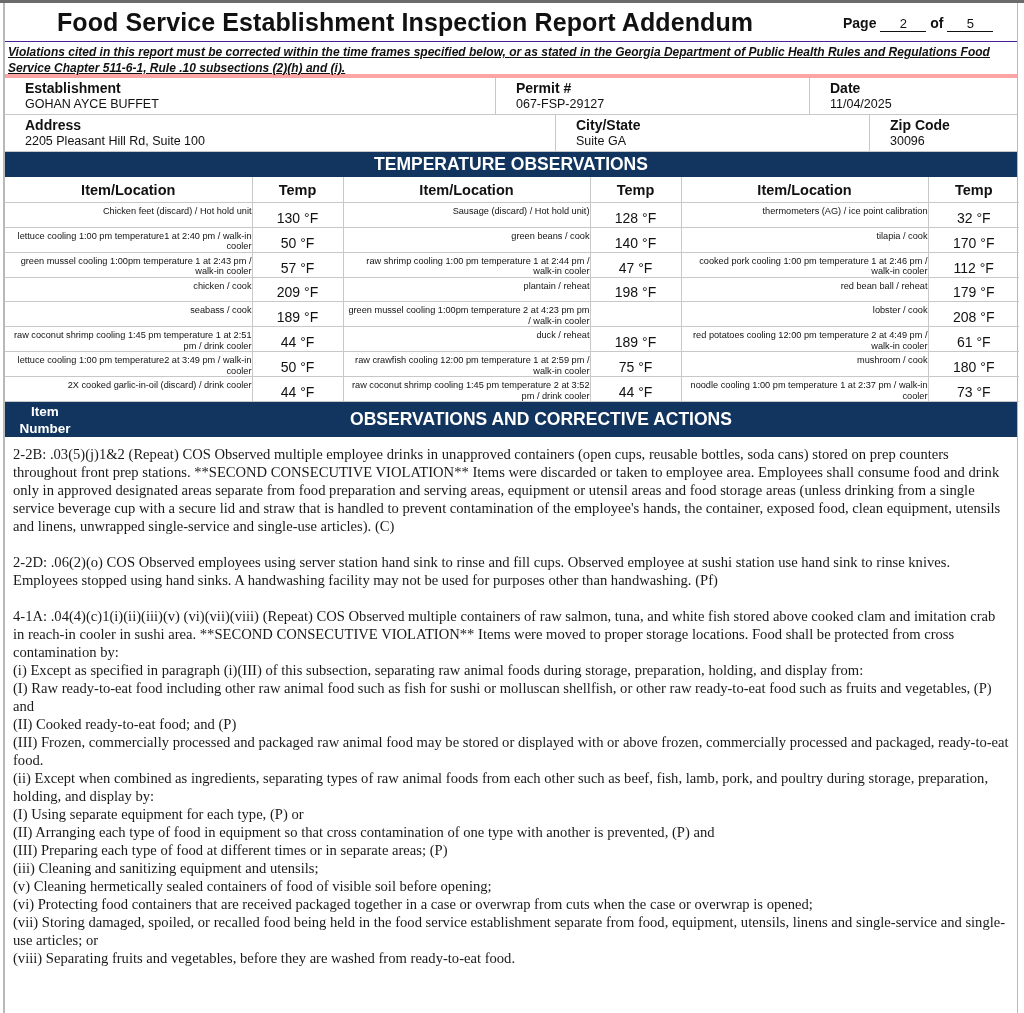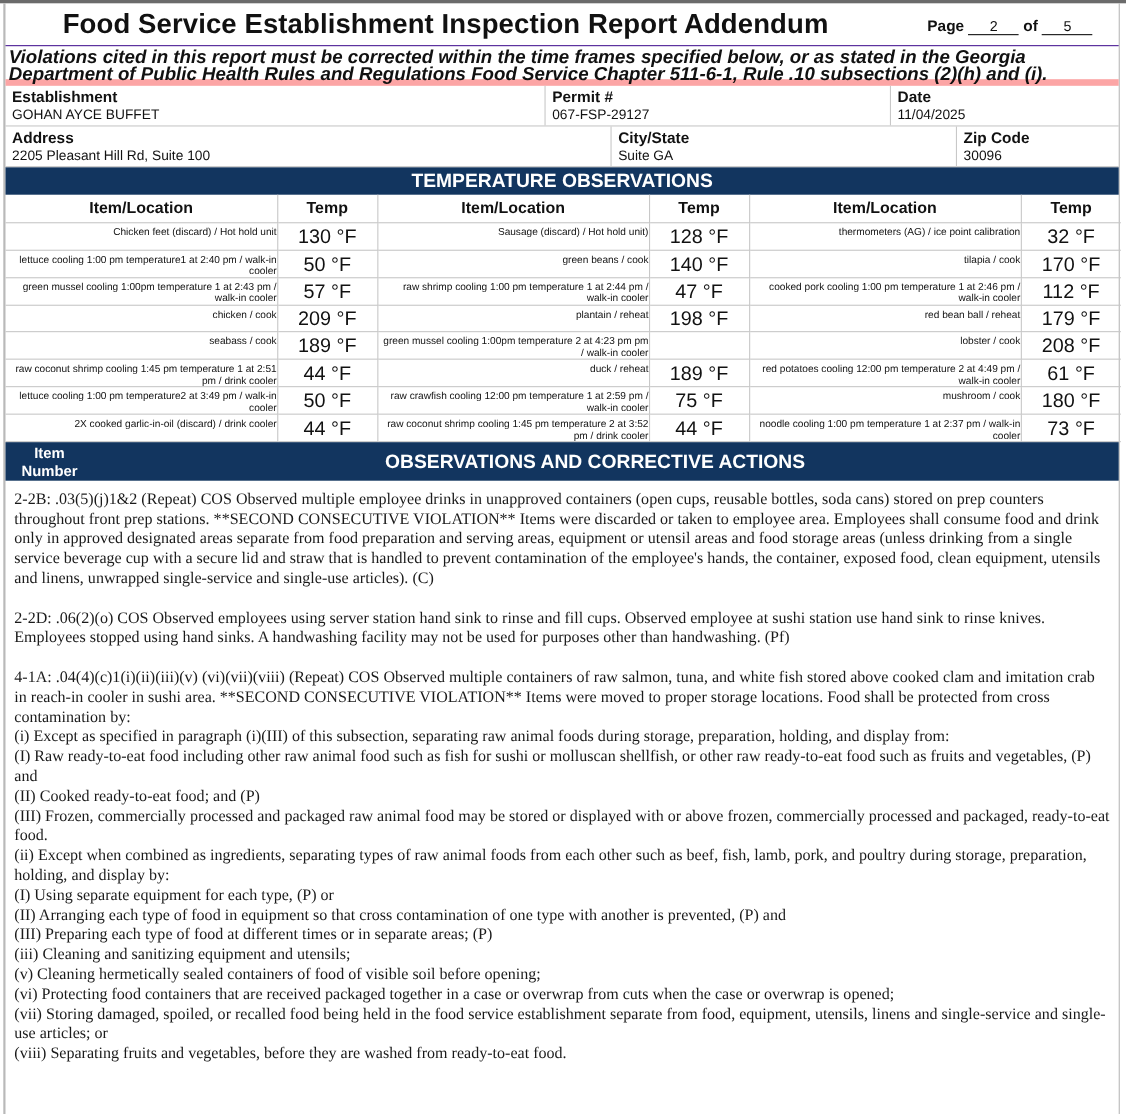--- a/index.html
+++ b/index.html
@@ -3,33 +3,33 @@
 <meta charset="utf-8">
 <style>
   html, body { margin: 0; padding: 0; background: #ffffff; }
   body { width: 1024px; height: 1013px; overflow: hidden; font-family: "Liberation Sans", sans-serif; color: #111; position: relative; }
   .topbar { position: absolute; left: 0; top: 0; width: 1024px; height: 3px; background: #6b6b6b; }
   .page { position: absolute; left: 3px; top: 3px; width: 1015px; height: 1010px; border-left: 2px solid #b9b9b9; border-right: 1px solid #b9b9b9; box-sizing: border-box; }
   .title-row { position: relative; height: 38px; border-bottom: 1px solid #4c1d95; }
   .title { position: absolute; left: 52px; top: 5px; font-size: 25px; font-weight: bold; letter-spacing: 0.1px; }
   .pageno { position: absolute; left: 838px; top: 12px; font-size: 14px; font-weight: bold; }
   .pageno .ul { display: inline-block; border-bottom: 1px solid #111; font-weight: normal; text-align: center; font-size: 13px; line-height: 14px; }
-  .notice { height: 36px; border-bottom: 6px solid #fca5a5; font-size: 17px; font-weight: bold; font-style: italic; line-height: 16px; padding: 2px 0 0 3px; box-sizing: border-box; }
+  .notice { height: 36px; border-bottom: 4px solid #fca5a5; font-size: 12px; font-weight: bold; font-style: italic; line-height: 16px; padding: 2px 0 0 3px; box-sizing: border-box; text-decoration: underline; }
   .info-row { position: relative; height: 36px; border-bottom: 1px solid #c8c8c8; }
-  .cell { position: absolute; top: 0; height: 36px; padding-left: 6px; box-sizing: border-box; }
+  .cell { position: absolute; top: 0; height: 36px; padding-left: 20px; box-sizing: border-box; }
   .cell.bl { border-left: 1px solid #c8c8c8; }
   .cell .lbl { font-size: 14px; font-weight: bold; line-height: 18px; margin-top: 1px; }
   .cell .val { font-size: 12.5px; line-height: 15px; }
   .band { background: #12355f; color: #fff; font-weight: bold; text-align: center; }
   .temp-band { height: 25px; line-height: 25px; font-size: 17.5px; }
   table.temps { border-collapse: collapse; width: 1014px; table-layout: fixed; }
   table.temps th { height: 23px; font-size: 14.5px; font-weight: bold; border: 1px solid #c8c8c8; border-top: none; }
   table.temps td { border: 1px solid #c8c8c8; vertical-align: top; height: 24.5px; padding: 0; box-sizing: border-box; text-align: right; }
   table.temps td.item { font-size: 9.2px; line-height: 10.5px; padding: 3px 0 0 3px; }
-  table.temps td.temp { font-size: 18px; text-align: center; vertical-align: bottom; padding-bottom: 1px; }
+  table.temps td.temp { font-size: 14px; text-align: center; vertical-align: bottom; padding-bottom: 1px; }
   table.temps tr td:first-child, table.temps tr th:first-child { border-left: none; }
   table.temps tr td:last-child, table.temps tr th:last-child { border-right: none; }
   .obs-band { position: relative; height: 35px; }
   .obs-band .itemno { position: absolute; left: 0; top: 1px; width: 80px; font-size: 13.5px; line-height: 17px; text-align: center; }
   .obs-band .obs-title { position: absolute; left: 0; right: 0; top: 0; line-height: 35px; font-size: 17.5px; padding-left: 60px; box-sizing: border-box; }
   .obs-body { padding: 8px 8px 0 8px; font-size: 14.6px; line-height: 18px; color: #1a1a1a; }
   .obs-body p { margin: 0 0 18px 0; white-space: pre-line; font-family: Liberation Serif, serif; }
 </style>
 </head>
 <body>

